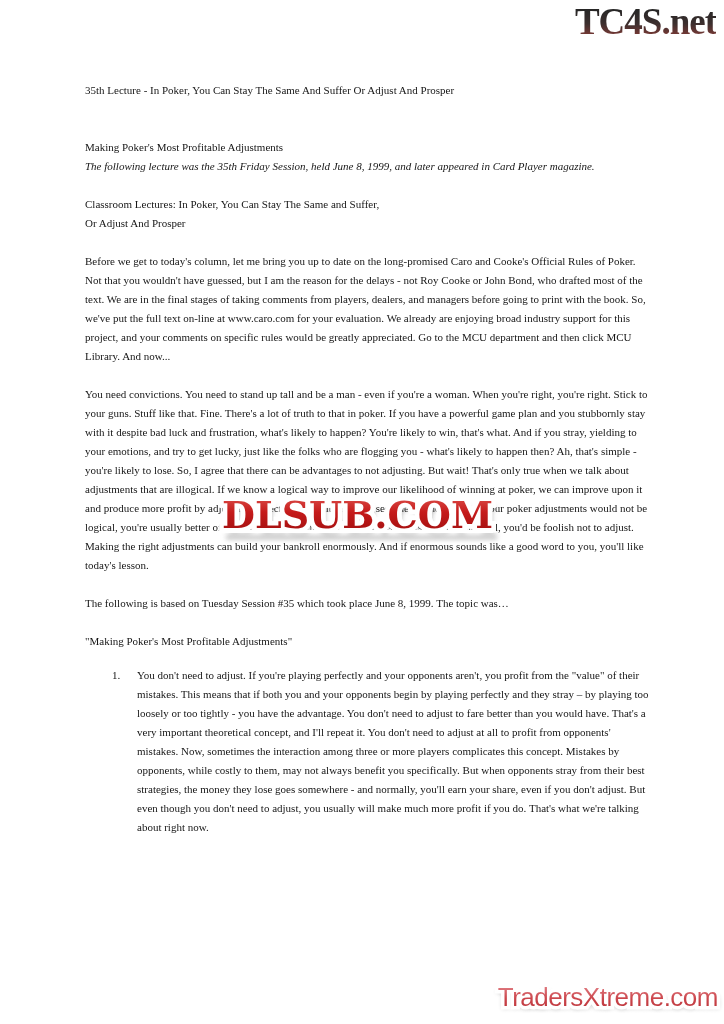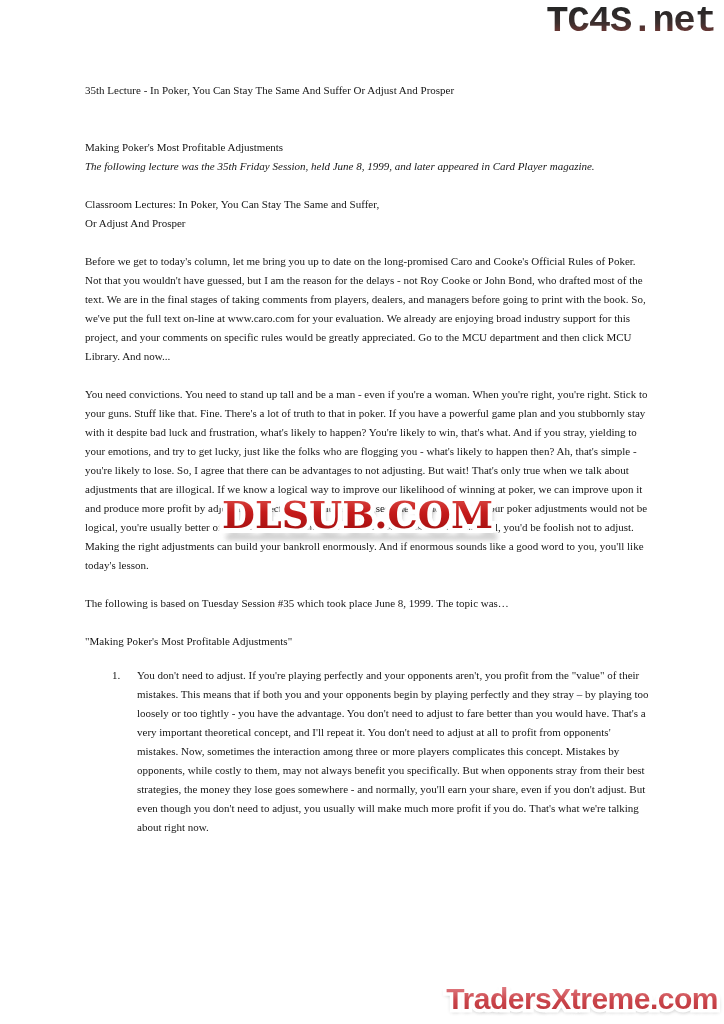--- a/index.html
+++ b/index.html
@@ -32,21 +32,21 @@
 
   .list-item { display: flex; }
   .li-num { flex: 0 0 25px; margin-left: 27px; }
   .li-text { flex: 1; }
 
   
   .logo-top {
     position: absolute;
     top: 0px;
     right: 8px;
-    font-family: Liberation Mono, monospace;
+    font-family: Liberation Serif, serif;
     font-weight: bold;
     font-size: 37px;
     letter-spacing: -1px;
     white-space: nowrap;
     background: linear-gradient(180deg, #262626 20%, #3c2f2e 55%, #8e3d38 92%);
     -webkit-background-clip: text;
     background-clip: text;
     color: transparent;
   }
 
@@ -74,22 +74,22 @@
     color: transparent;
   }
 
   
   .logo-bottom {
     position: absolute;
     top: 982px;
     right: 6px;
     height: 38px;
     font-family: "Liberation Sans", sans-serif;
-    font-weight: bold;
-    font-size: 30px;
+    font-weight: normal;
+    font-size: 26px;
     letter-spacing: -0.5px;
   }
   .lb-layer { position: absolute; right: 0; top: 0; white-space: nowrap; }
   .lb-outline {
     -webkit-text-stroke: 7px #ffffff;
     color: #ffffff;
     text-shadow: 2px 3px 4px #b8b8b8, -2px 3px 4px #c4c4c4, 0 0 3px #cccccc;
   }
   .lb-fill {
     position: relative;

